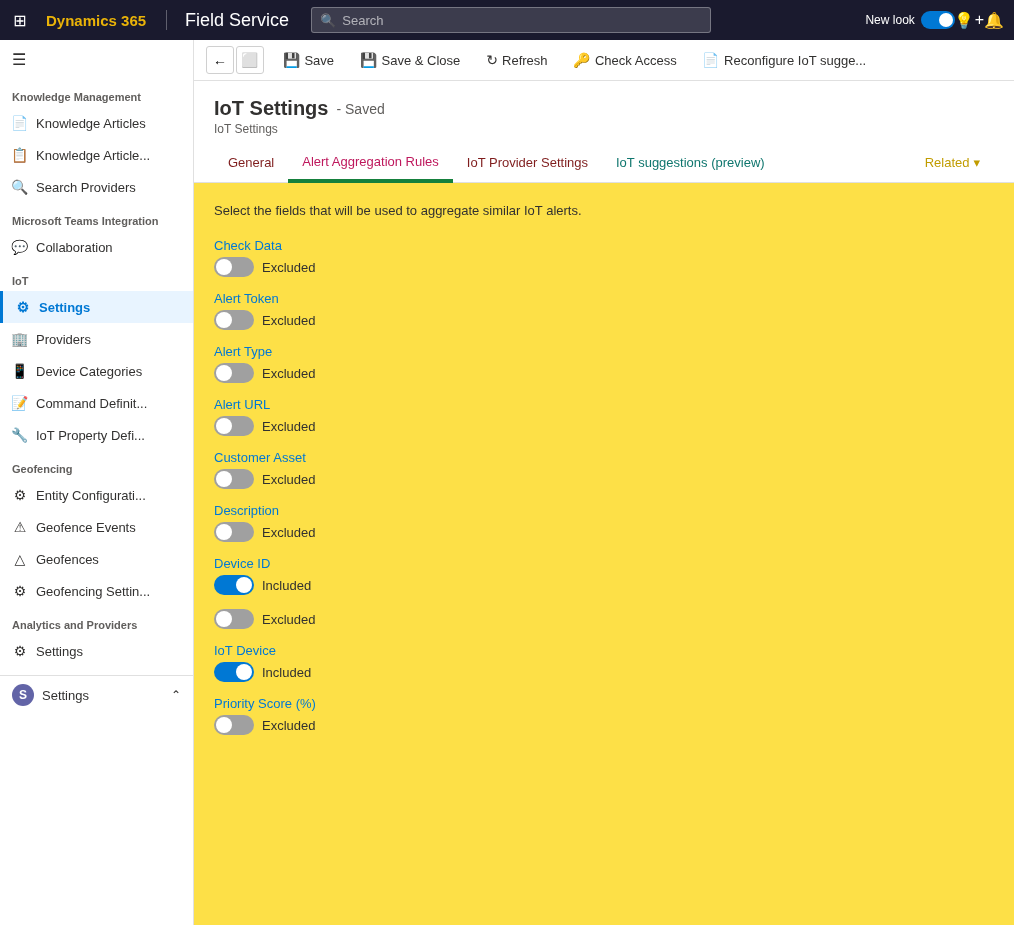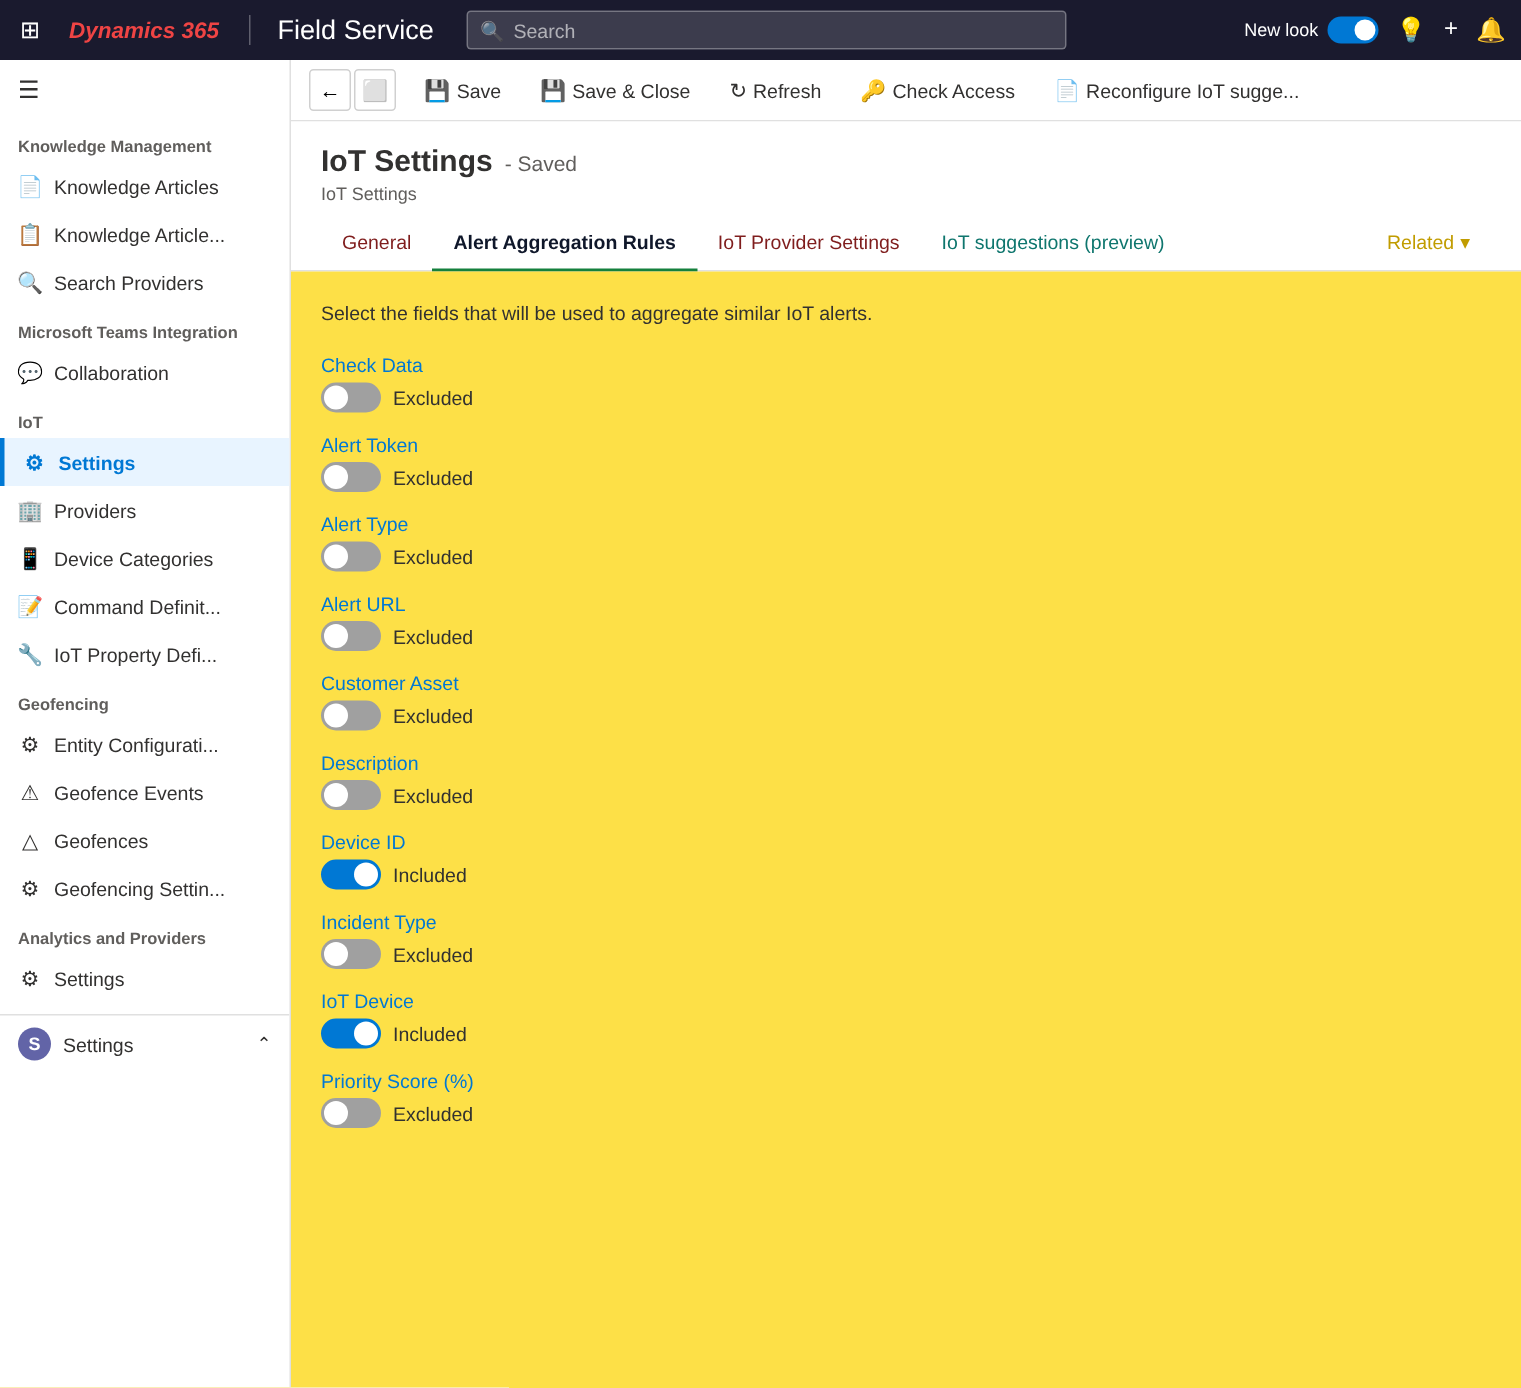--- a/index.html
+++ b/index.html
@@ -5,30 +5,30 @@
     * { box-sizing: border-box; margin: 0; padding: 0; }
     body { font-family: 'Segoe UI', sans-serif; font-size: 13px; background: #f3f2f1; overflow: hidden; }
 
     
     .top-nav {
       display: flex; align-items: center; background: #1a1a2e; height: 40px;
       padding: 0 10px; gap: 8px; color: white;
     }
     .top-nav-grid { width: 20px; height: 20px; cursor: pointer; display: flex; align-items: center; justify-content: center; }
     .top-nav-grid span { font-size: 16px; color: white; }
-    .top-nav-brand { color: #ef4444; font-size: 15px; font-weight: 600; padding: 0 8px; font-style: italic; }
+    .top-nav-brand { color: #eab308; font-size: 15px; font-weight: 600; padding: 0 8px; }
     .top-nav-divider { width: 1px; height: 20px; background: rgba(255,255,255,0.3); margin: 0 4px; }
     .top-nav-module { color: white; font-size: 18px; font-weight: 400; padding: 0 6px; }
     .top-nav-search {
       flex: 1; max-width: 400px; background: rgba(255,255,255,0.15); border: 1px solid rgba(255,255,255,0.3);
       border-radius: 3px; display: flex; align-items: center; padding: 0 8px; height: 26px; margin-left: 8px;
     }
     .top-nav-search input { background: transparent; border: none; outline: none; color: white; width: 100%; font-size: 13px; }
     .top-nav-search input::placeholder { color: rgba(255,255,255,0.6); }
-    .top-nav-right { margin-left: auto; display: flex; align-items: center; gap: 12px; }
+    .top-nav-right { margin-left: auto; display: flex; align-items: center; }
     .new-look { display: flex; align-items: center; gap: 6px; color: white; font-size: 12px; }
     .toggle-switch-nav { width: 34px; height: 18px; background: #0078d4; border-radius: 9px; position: relative; cursor: pointer; }
     .toggle-switch-nav::after { content: ''; position: absolute; width: 14px; height: 14px; background: white; border-radius: 50%; top: 2px; right: 2px; }
     .nav-icon { color: white; font-size: 16px; cursor: pointer; }
 
     
     .layout { display: flex; height: calc(100vh - 40px); }
 
     
     .sidebar {
@@ -70,21 +70,21 @@
     .page-title { font-size: 20px; font-weight: 600; color: #323130; }
     .page-saved { color: #605e5c; font-size: 14px; }
     .page-subtitle { font-size: 12px; color: #605e5c; margin-top: 2px; margin-bottom: 8px; }
 
     
     .tabs { display: flex; align-items: center; border-bottom: 1px solid #e0e0e0; padding: 0 20px; background: white; }
     .tab {
       padding: 10px 14px; cursor: pointer; font-size: 13px; color: #7f1d1d;
       border-bottom: 2px solid transparent; margin-bottom: -1px;
     }
-    .tab.active { color: #0f172a; border-bottom: 2px solid #15803d; font-weight: 700; }
+    .tab.active { color: #be185d; border-bottom: 4px solid #15803d; font-weight: 400; }
     .tab-related { display: flex; align-items: center; gap: 4px; margin-left: auto; }
 
     
     .content-area { flex: 1; overflow-y: auto; padding: 20px; background: #fde047; }
 
     .description-text { font-size: 13px; color: #323130; margin-bottom: 20px; }
 
     
     .field-row { margin-bottom: 14px; }
     .field-label { font-size: 13px; color: #0078d4; margin-bottom: 4px; }
@@ -313,21 +313,20 @@
             </div>
           </div>
           <div class="field-row">
             <div class="field-label">Device ID</div>
             <div class="field-toggle-row">
               <div class="toggle on"></div>
               <span class="toggle-label">Included</span>
             </div>
           </div>
           <div class="field-row">
-            <div class="field-label">Incident Type</div>
             <div class="field-toggle-row">
               <div class="toggle off"></div>
               <span class="toggle-label">Excluded</span>
             </div>
           </div>
           <div class="field-row">
             <div class="field-label">IoT Device</div>
             <div class="field-toggle-row">
               <div class="toggle on"></div>
               <span class="toggle-label">Included</span>

